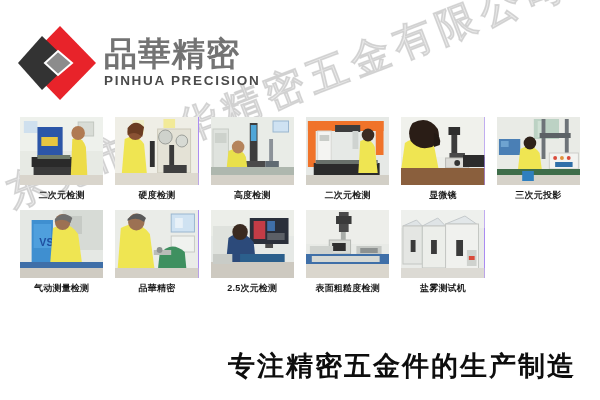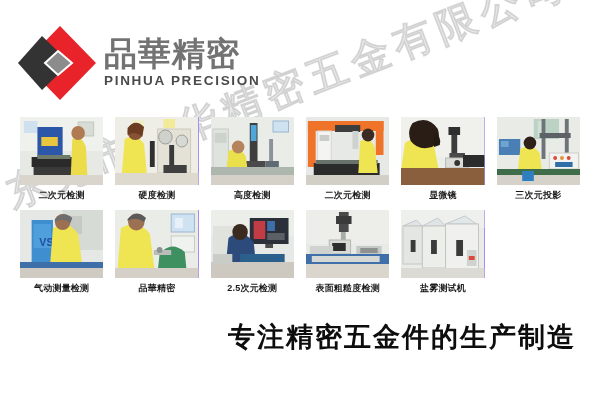--- a/index.html
+++ b/index.html
@@ -108,21 +108,21 @@
     text-align: center;
     line-height: 1.2;
     letter-spacing: 0.2px;
     white-space: nowrap;
   }
 
   
   .tagline {
     position: absolute;
     right: 24px;
-    top: 319px;
+    top: 348px;
     font-family: "Liberation Serif", "DejaVu Serif", serif;
     font-size: 27px;
     font-weight: 600;
     color: #0d0d0d;
     letter-spacing: 2px;
     white-space: nowrap;
     z-index: 10;
   }
 </style>
 </head>

